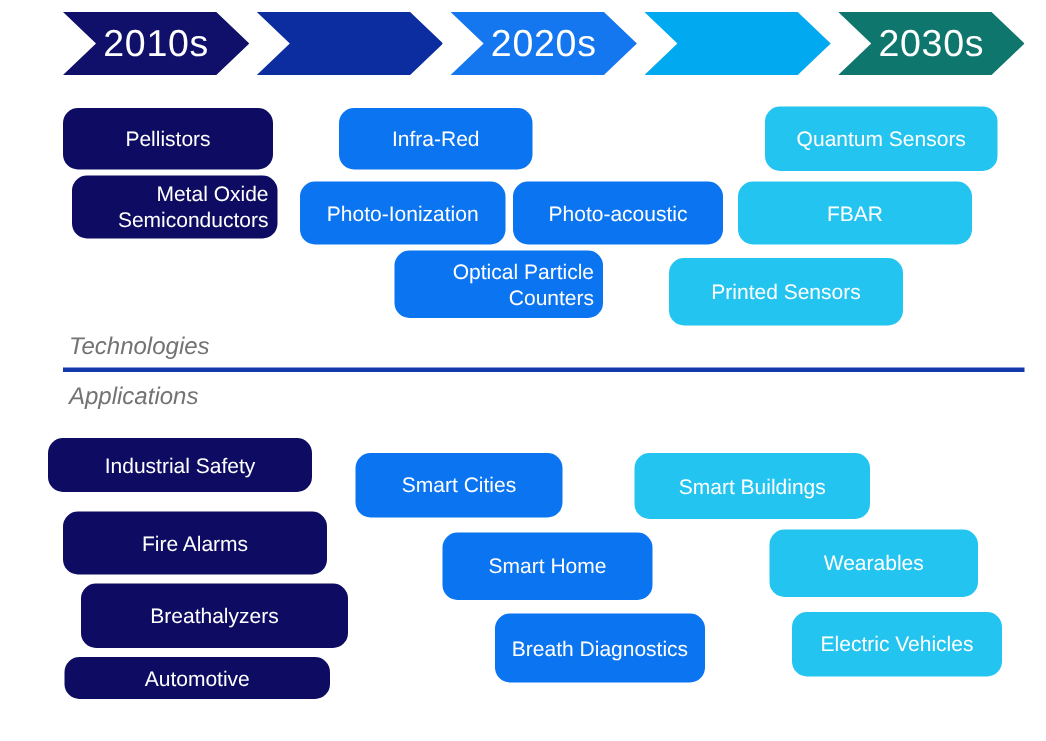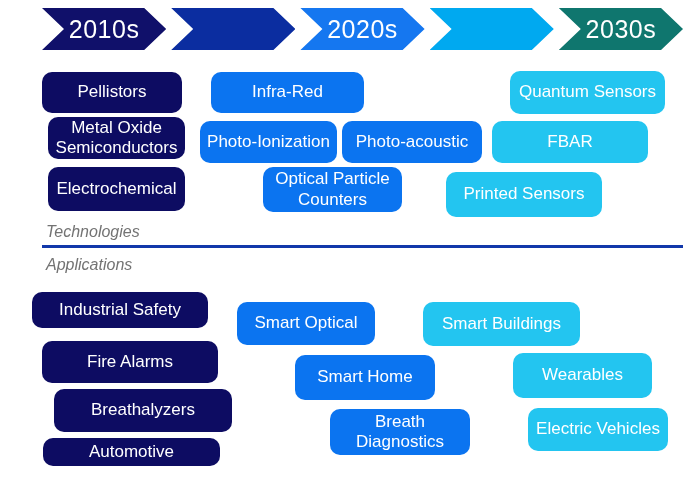--- a/index.html
+++ b/index.html
@@ -37,23 +37,23 @@
   .chev.c4 { background: #00a9f0; }
   .chev.c5 { background: #0f766e; }
 
   
   .box {
     position: absolute;
     border-radius: 10px;
     display: flex;
     align-items: center;
     justify-content: center;
-    text-align: center;
+    text-align: right;
     color: #ffffff;
-    font-size: 17px;
+    font-size: 14px;
     line-height: 1.2;
     padding: 2px 6px;
     box-sizing: border-box;
   }
   .navy  { background: #0d0c62; }
   .blue  { background: #0b74f0; }
   .cyan  { background: #23c5f0; }
 
   
   .sec-label {
@@ -88,41 +88,40 @@
     <div class="chev c4">
       <span></span>
     </div>
     <div class="chev c5">
       <span>2030s</span>
     </div>
   </div>
 
   <div class="box navy" style="left:42px;top:72px;width:140px;height:41px">Pellistors</div>
   <div class="box navy" style="left:48px;top:117px;width:137px;height:42px">Metal Oxide Semiconductors</div>
-  <div class="box navy" style="left:48px;top:167px;width:137px;height:44px">Electrochemical</div>
 
-  <div class="box blue" style="left:211px;top:72px;width:153px;height:41px">Infra-Red</div>
+  <div class="box blue" style="left:226px;top:72px;width:129px;height:41px">Infra-Red</div>
   <div class="box blue" style="left:200px;top:121px;width:137px;height:42px">Photo-Ionization</div>
   <div class="box blue" style="left:342px;top:121px;width:140px;height:42px">Photo-acoustic</div>
   <div class="box blue" style="left:263px;top:167px;width:139px;height:45px">Optical Particle Counters</div>
 
   <div class="box cyan" style="left:510px;top:71px;width:155px;height:43px">Quantum Sensors</div>
   <div class="box cyan" style="left:492px;top:121px;width:156px;height:42px">FBAR</div>
   <div class="box cyan" style="left:446px;top:172px;width:156px;height:45px">Printed Sensors</div>
 
   <div class="sec-label" style="left:46px;top:223px">Technologies</div>
   <div class="divider" style="top:245px"></div>
   <div class="sec-label" style="left:46px;top:256px">Applications</div>
 
   <div class="box navy" style="left:32px;top:292px;width:176px;height:36px">Industrial Safety</div>
   <div class="box navy" style="left:42px;top:341px;width:176px;height:42px">Fire Alarms</div>
   <div class="box navy" style="left:54px;top:389px;width:178px;height:43px">Breathalyzers</div>
   <div class="box navy" style="left:43px;top:438px;width:177px;height:28px">Automotive</div>
 
-  <div class="box blue" style="left:237px;top:302px;width:138px;height:43px">Smart Optical</div>
+  <div class="box blue" style="left:237px;top:302px;width:138px;height:43px">Smart Cities</div>
   <div class="box blue" style="left:295px;top:355px;width:140px;height:45px">Smart Home</div>
   <div class="box blue" style="left:330px;top:409px;width:140px;height:46px">Breath Diagnostics</div>
 
   <div class="box cyan" style="left:423px;top:302px;width:157px;height:44px">Smart Buildings</div>
   <div class="box cyan" style="left:513px;top:353px;width:139px;height:45px">Wearables</div>
   <div class="box cyan" style="left:528px;top:408px;width:140px;height:43px">Electric Vehicles</div>
 
 </div>
 
 </body></html>

